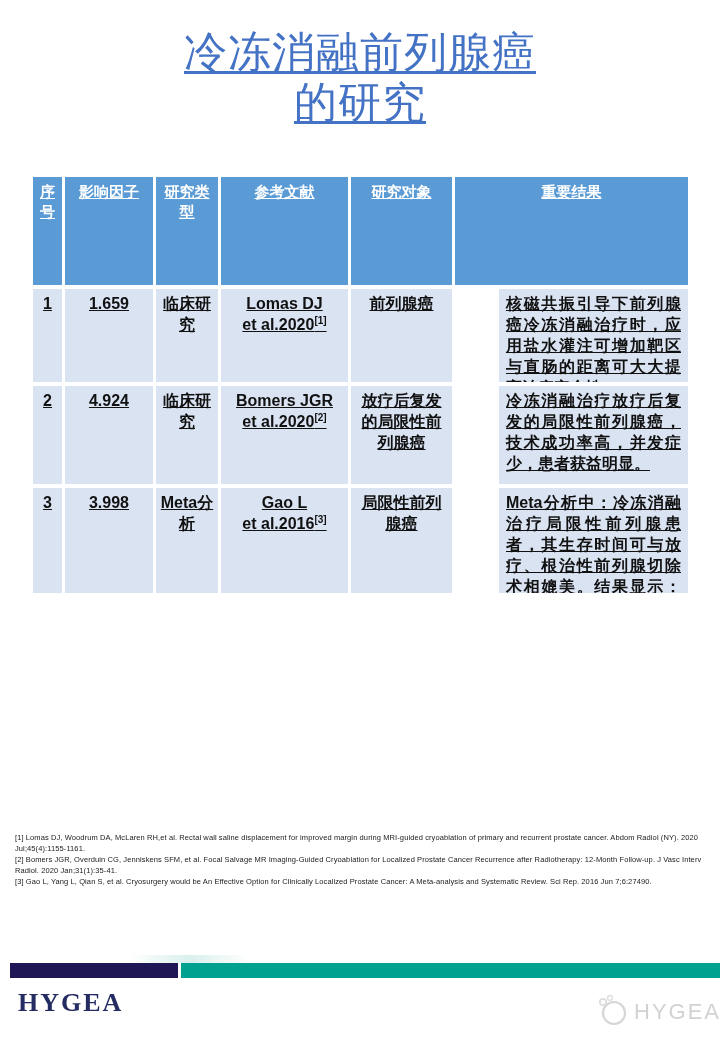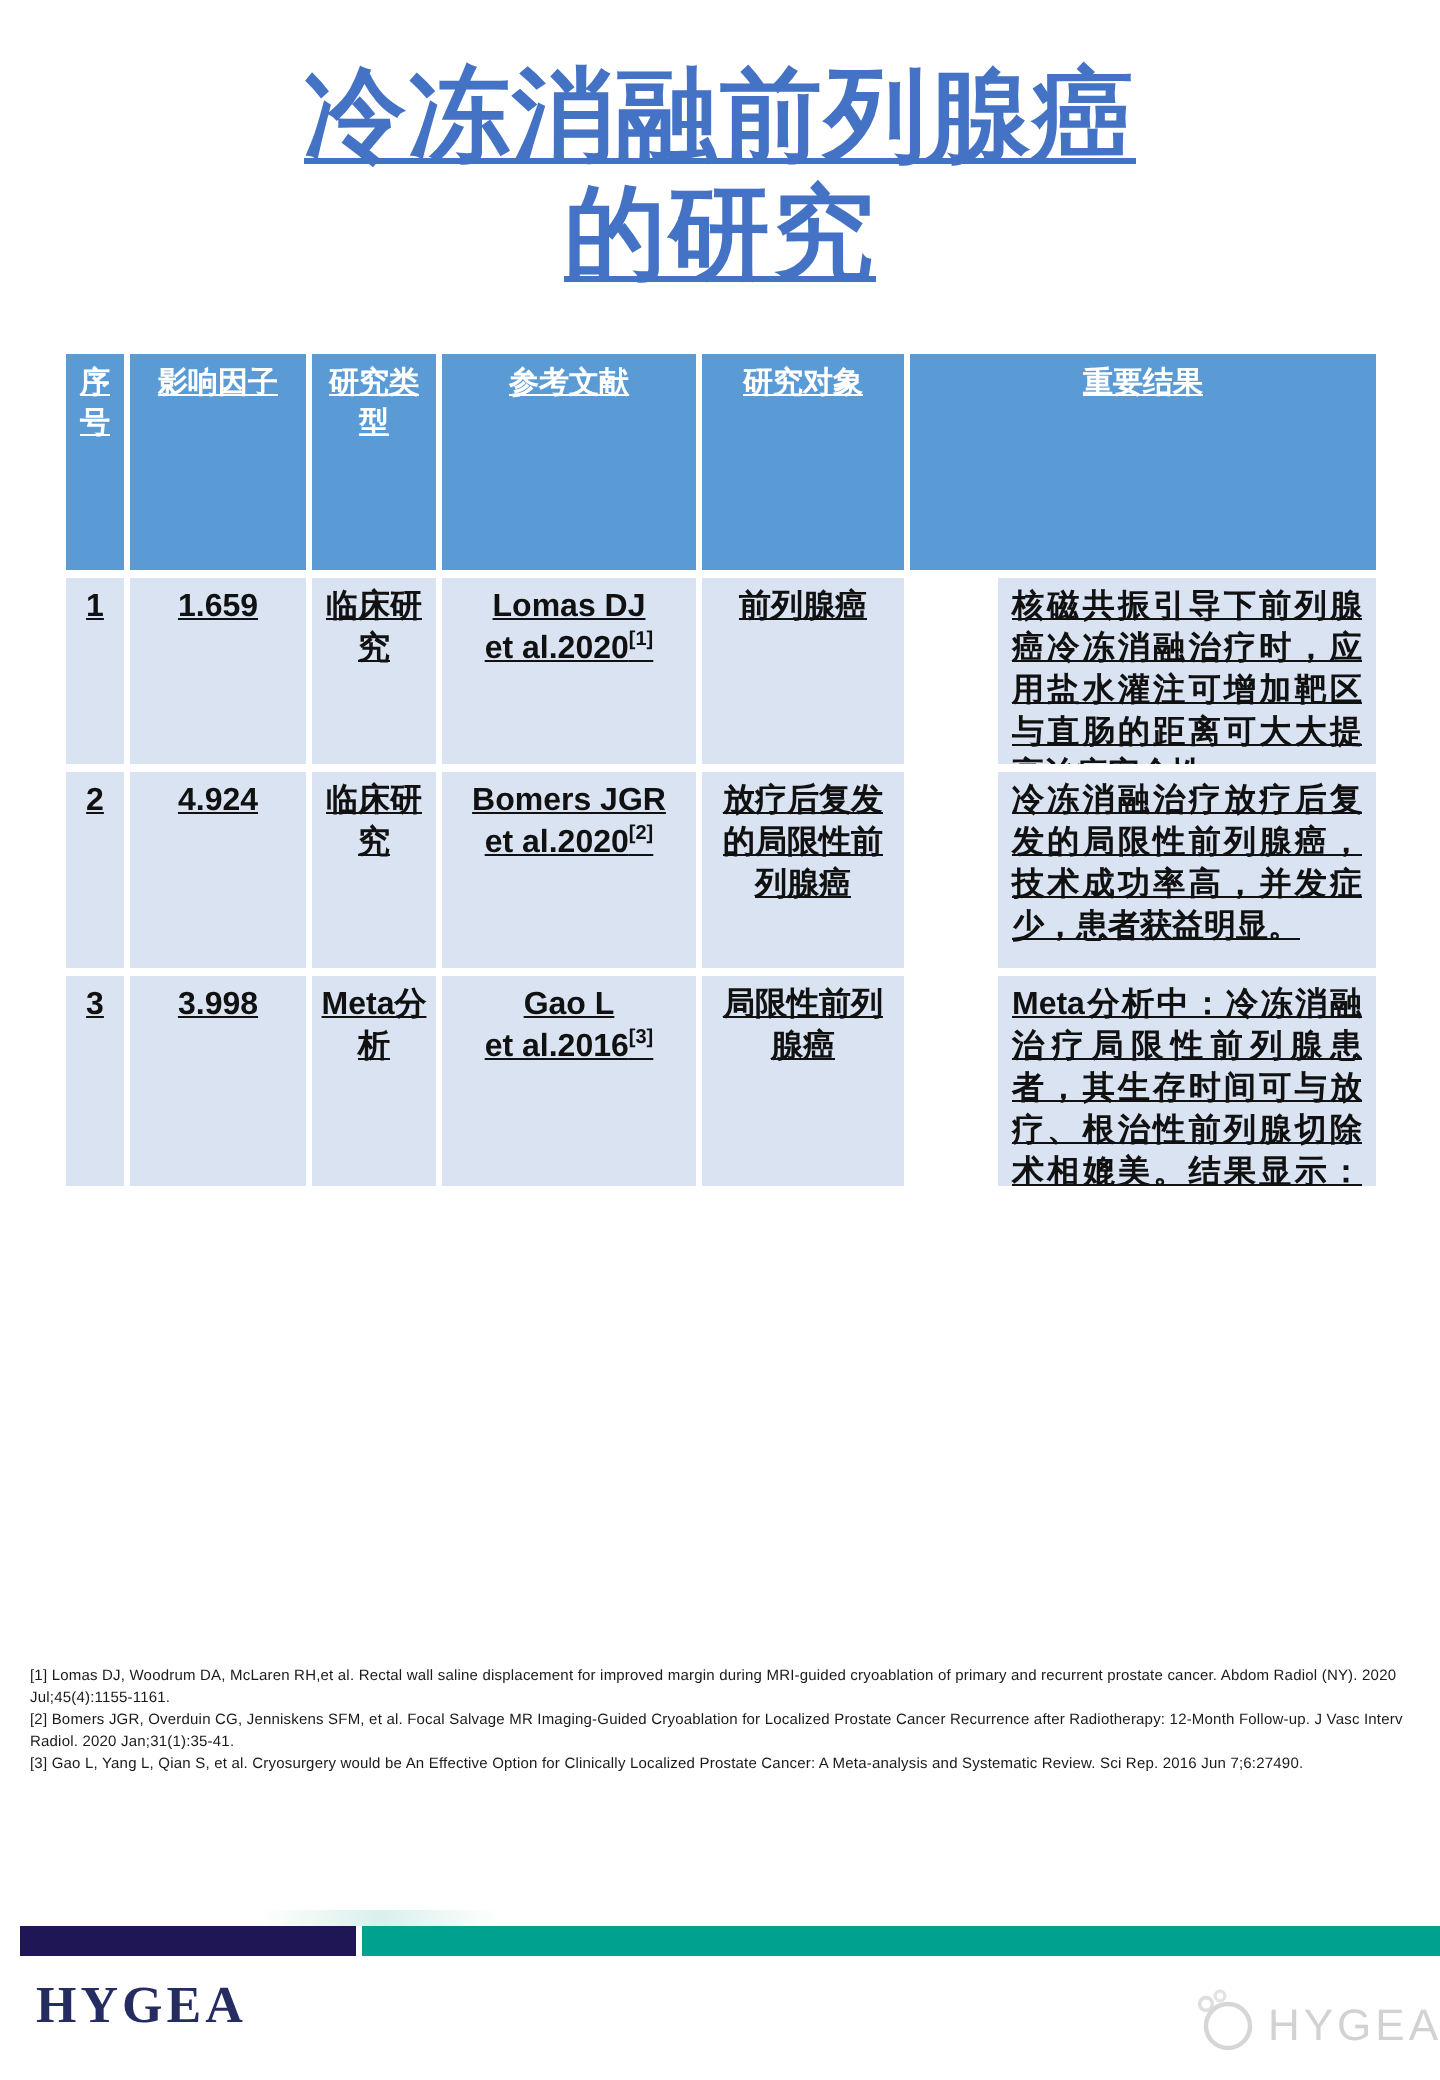--- a/index.html
+++ b/index.html
@@ -17,22 +17,22 @@
   
   .title-wrap {
     position: absolute;
     top: 28px;
     left: 0;
     width: 720px;
     text-align: center;
   }
   .title-line {
     display: inline-block;
-    font-size: 51px;
-    font-weight: bold;
+    font-size: 43px;
+    font-weight: normal;
     line-height: 1.16;
     color: #4472C4;
     text-decoration: underline;
     text-decoration-thickness: 3px;
     text-underline-offset: 4px;
     letter-spacing: 1px;
   }
 
   
   .study-table {

